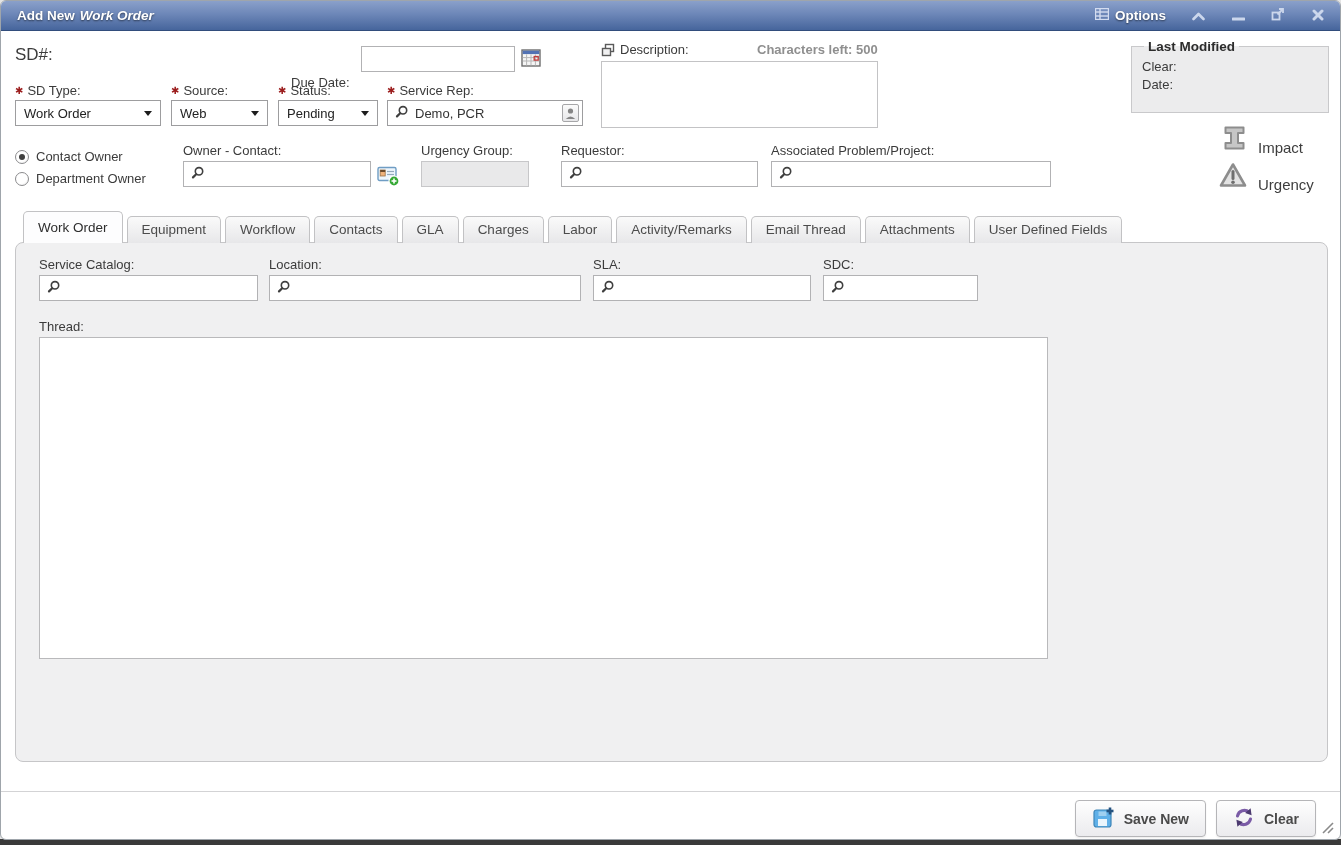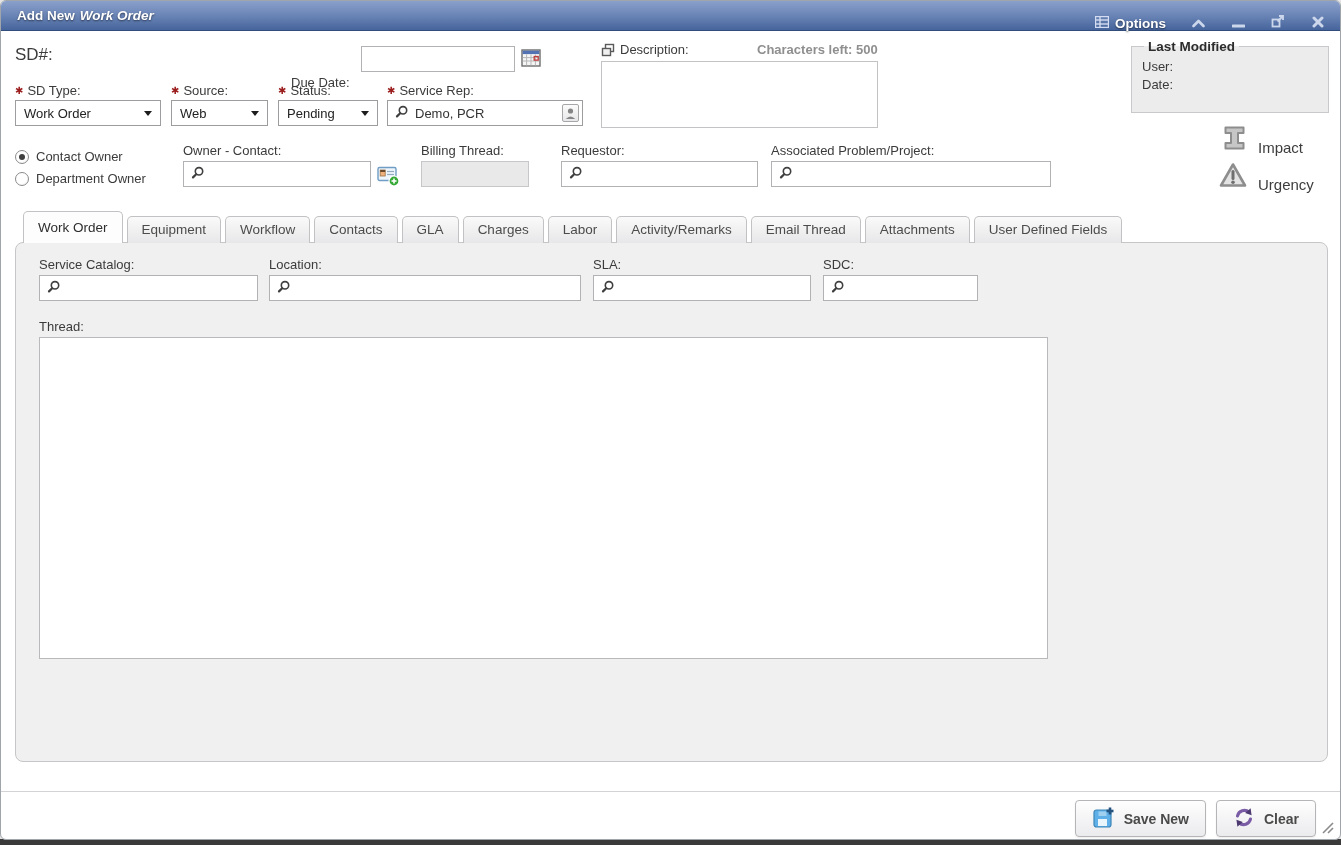--- a/index.html
+++ b/index.html
@@ -15,21 +15,21 @@
   
   .titlebar { position:absolute; left:0; top:0; right:0; height:30px;
               background:linear-gradient(180deg,#8aa0ca 0%,#germ 0%,#6d87b8 45%,#46659c 100%);
               background:linear-gradient(180deg,#8aa0ca 0%,#6d87b8 45%,#46659c 100%);
               border-bottom:1px solid #32custom;
               border-bottom:1px solid #324d7c;
               border-radius:5px 5px 0 0; }
   .titlebar-title { position:absolute; left:16px; top:0; line-height:29px; color:#ffffff;
                     font-size:13.5px; font-weight:bold; text-shadow:0 1px 2px rgba(0,0,0,.55); }
   .titlebar-title .em { font-style:italic; margin-left:5px; }
-  .tb-right { position:absolute; right:14px; top:0; height:44px; display:flex; align-items:center; }
+  .tb-right { position:absolute; right:14px; top:0; height:29px; display:flex; align-items:center; }
   .tb-options { display:flex; align-items:center; gap:6px; color:#ffffff; font-size:13.5px; font-weight:bold;
                 text-shadow:0 1px 2px rgba(0,0,0,.55); cursor:pointer; }
   .tb-btn { width:16px; height:16px; display:flex; align-items:center; justify-content:center;
             margin-left:24px; cursor:pointer; }
 
   
   .lbl { position:absolute; font-size:13px; color:#3b3b3b; white-space:nowrap; }
   .req { color:#9b1c1c; font-size:10px; margin-right:4px; vertical-align:1px; }
   .tbox { position:absolute; background:#ffffff; border:1px solid #b2b2b4; }
   input.plain { width:100%; height:100%; border:0; outline:none; background:transparent;
@@ -161,21 +161,21 @@
         </svg>
     </span>
     <div class="lbl" style="left:619px; top:41px;">Description:</div>
     <div class="lbl" style="left:756px; top:41px; font-weight:bold; color:#8f8f8f;">Characters left: 500</div>
     <div class="tbox" style="left:600px; top:60px; width:277px; height:67px; border-color:#c3c3c5;">
       <textarea class="plain" style=""></textarea>
     </div>
 
     <fieldset class="lastmod">
       <legend>Last Modified</legend>
-      <div class="lm-row">User:</div>
+      <div class="lm-row">Clear:</div>
       <div class="lm-row">Date:</div>
     </fieldset>
 
     <div class="severity-row" style="left:1220px; top:123px;">
       <span>
         <svg width="27" height="28" viewBox="0 0 27 28">
             <path d="M4.5 3.5 H22.5 V9 H17 V19 H22.5 V24.5 H4.5 V19 H10 V9 H4.5 Z" fill="#c6c6c6" stroke="#8d8d8d" stroke-width="2" stroke-linejoin="round"></path>
           </svg>
       </span>
       <span class="severity-label">Impact</span>
@@ -251,21 +251,21 @@
           <rect x="3.2" y="6" width="5" height="6" fill="#f0b27a" stroke="#9a7146" stroke-width="0.8"></rect>
           <rect x="3.2" y="6" width="5" height="2" fill="#6b4a2b"></rect>
           <line x1="10" y1="7.5" x2="17" y2="7.5" stroke="#93a9bc" stroke-width="1.2"></line>
           <line x1="10" y1="10.5" x2="17" y2="10.5" stroke="#93a9bc" stroke-width="1.2"></line>
           <circle cx="17" cy="17" r="5" fill="#35a935" stroke="#ffffff" stroke-width="1.2"></circle>
           <line x1="17" y1="14.5" x2="17" y2="19.5" stroke="#ffffff" stroke-width="1.6"></line>
           <line x1="14.5" y1="17" x2="19.5" y2="17" stroke="#ffffff" stroke-width="1.6"></line>
         </svg>
     </span>
 
-    <div class="lbl" style="left:420px; top:142px;">Billing Thread:</div>
+    <div class="lbl" style="left:420px; top:142px;">Urgency Group:</div>
     <div class="tbox disabled-box" style="left:420px; top:160px; width:108px; height:26px;">
       <input class="plain" disabled="" value="" style="">
     </div>
 
     <div class="lbl" style="left:560px; top:142px;">Requestor:</div>
     <div class="search-field" style="left:560px; top:160px; width:197px; height:26px;">
       <span class="mag">
         <svg width="13" height="13" viewBox="0 0 13 13">
             <circle cx="8" cy="5.3" r="3.7" fill="none" stroke="#3f3f3f" stroke-width="1.6"></circle>
             <line x1="5.2" y1="8.3" x2="2" y2="11.4" stroke="#3f3f3f" stroke-width="2.2" stroke-linecap="round"></line>

